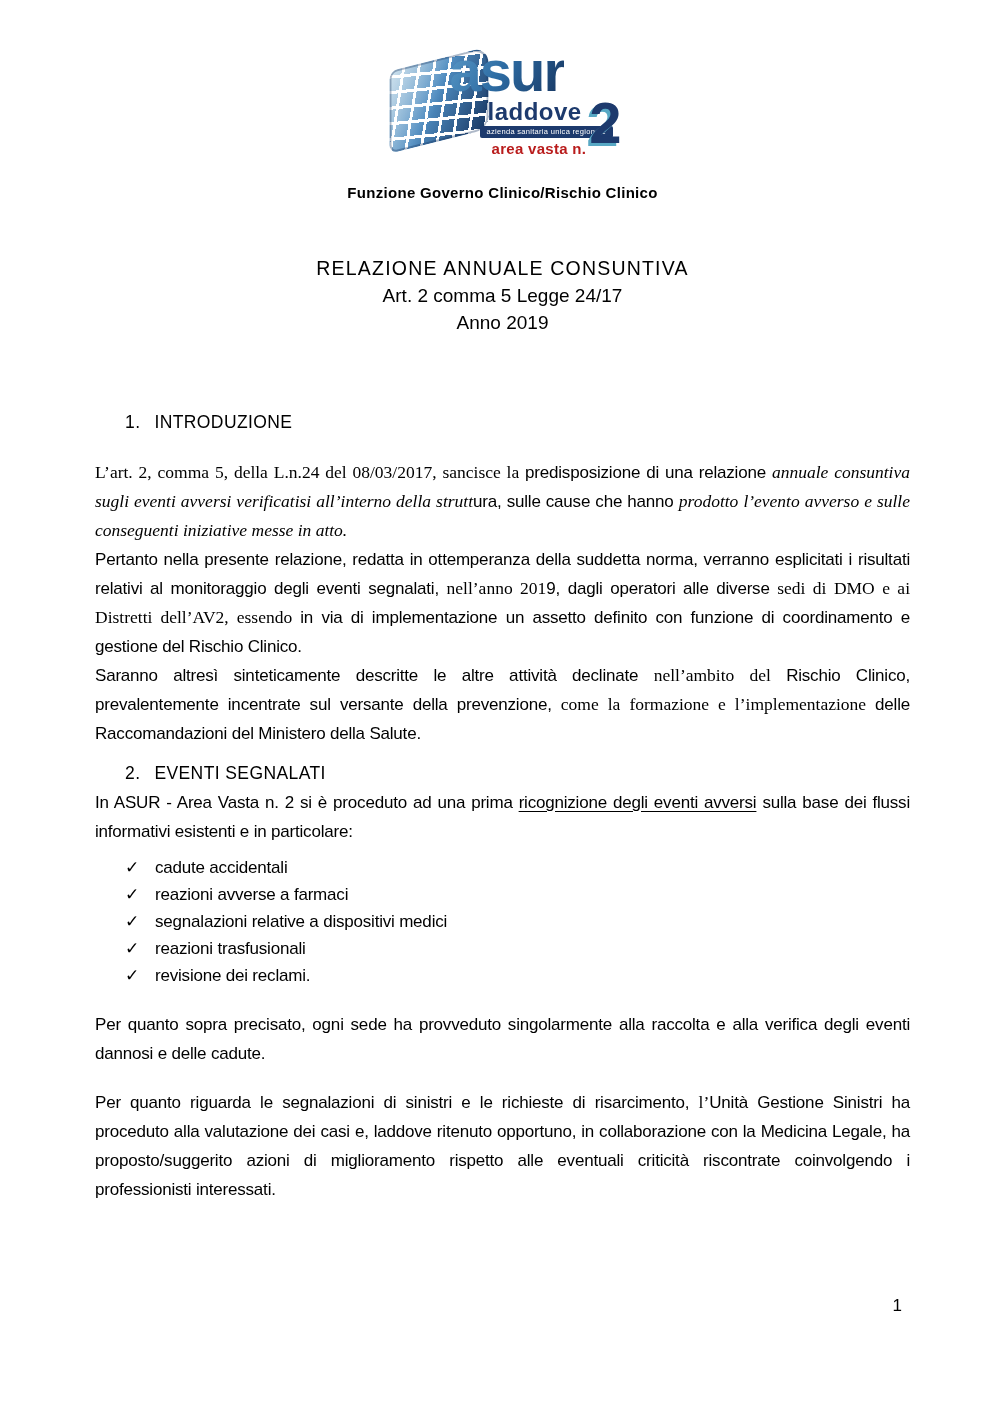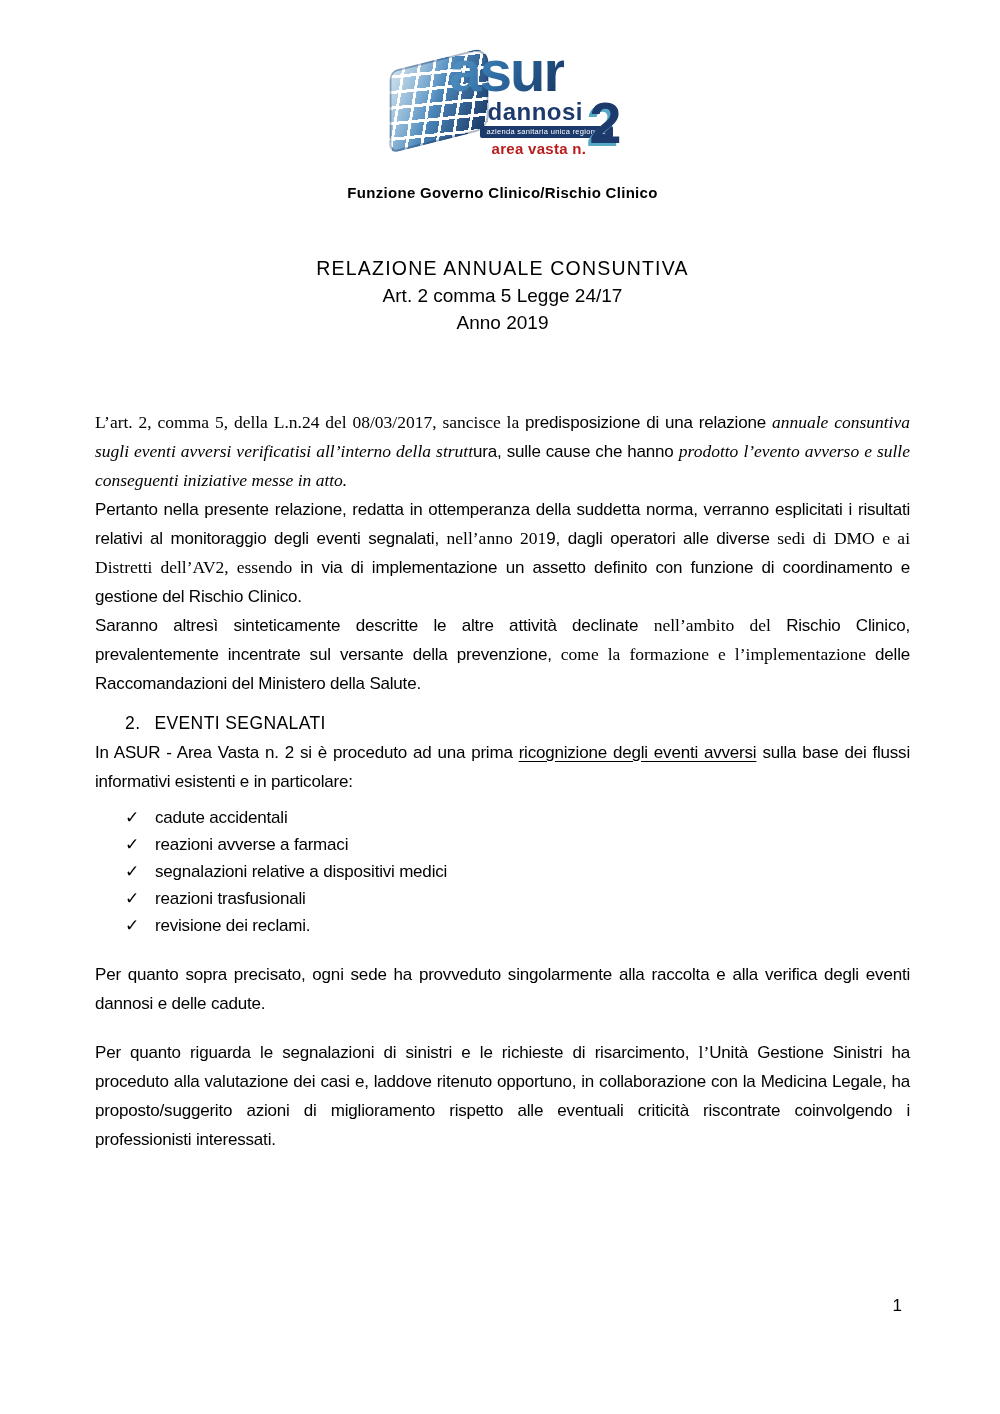--- a/index.html
+++ b/index.html
@@ -97,36 +97,37 @@
 </style>
 </head>
 <body>
 
 <div class="page">
 
   <div class="logo-wrap">
     <div class="logo">
       <div class="flag"></div>
       <div class="asur">asur</div>
-      <div class="marche">dannosi</div>
+      <div class="marche">laddove</div>
       <div class="band">azienda sanitaria unica regionale</div>
       <div class="area">area vasta n.</div>
       <div class="two">2</div>
     </div>
   </div>
 
   <div class="header-title">Funzione Governo Clinico/Rischio Clinico</div>
 
   <div class="title-block">
     <div class="tl1">RELAZIONE ANNUALE CONSUNTIVA</div>
     <div class="tl2">Art. 2 comma 5 Legge 24/17</div>
     <div class="tl3">Anno 2019</div>
   </div>
 
   <div class="doc-body">
+      <div class="heading"><span class="h-num">1.</span><span class="h-text">INTRODUZIONE</span></div>
       <div class="para"><span class="sr">L’art. 2, comma 5, della L.n.24 del 08/03/2017, sancisce la </span><span>predisposizione di una relazione </span><span class="sr it">annuale consuntiva sugli eventi avversi verificatisi all’interno della strutt</span><span>ura, sulle cause che hanno </span><span class="sr it">prodotto l’evento avverso e sulle conseguenti iniziative messe in atto.</span></div>
       <div class="para"><span>Pertanto nella presente relazione, redatta in ottemperanza della suddetta norma, verranno esplicitati i risultati relativi al monitoraggio degli eventi segnalati, </span><span class="sr">nell’anno 201</span><span>9, dagli operatori alle diverse </span><span class="sr">sedi di DMO e ai Distretti dell’AV2, essendo </span><span>in via di implementazione un assetto definito con funzione di coordinamento e gestione del Rischio Clinico.</span></div>
       <div class="para"><span>Saranno altresì sinteticamente descritte le altre attività declinate </span><span class="sr">nell’ambito del </span><span>Rischio Clinico, prevalentemente incentrate sul versante della prevenzione, </span><span class="sr">come la formazione e l’implementazione </span><span>delle Raccomandazioni del Ministero della Salute.</span></div>
       <div class="heading"><span class="h-num">2.</span><span class="h-text">EVENTI SEGNALATI</span></div>
       <div class="para"><span>In ASUR - Area Vasta n. 2 si è proceduto ad una prima </span><span class="un">ricognizione degli eventi avversi</span><span> sulla base dei flussi informativi esistenti e in particolare:</span></div>
       <div class="list">
         <div class="list-item"><span class="check">✓</span><span class="item-text">cadute accidentali</span></div>
         <div class="list-item"><span class="check">✓</span><span class="item-text">reazioni avverse a farmaci</span></div>
         <div class="list-item"><span class="check">✓</span><span class="item-text">segnalazioni relative a dispositivi medici</span></div>
         <div class="list-item"><span class="check">✓</span><span class="item-text">reazioni trasfusionali</span></div>

